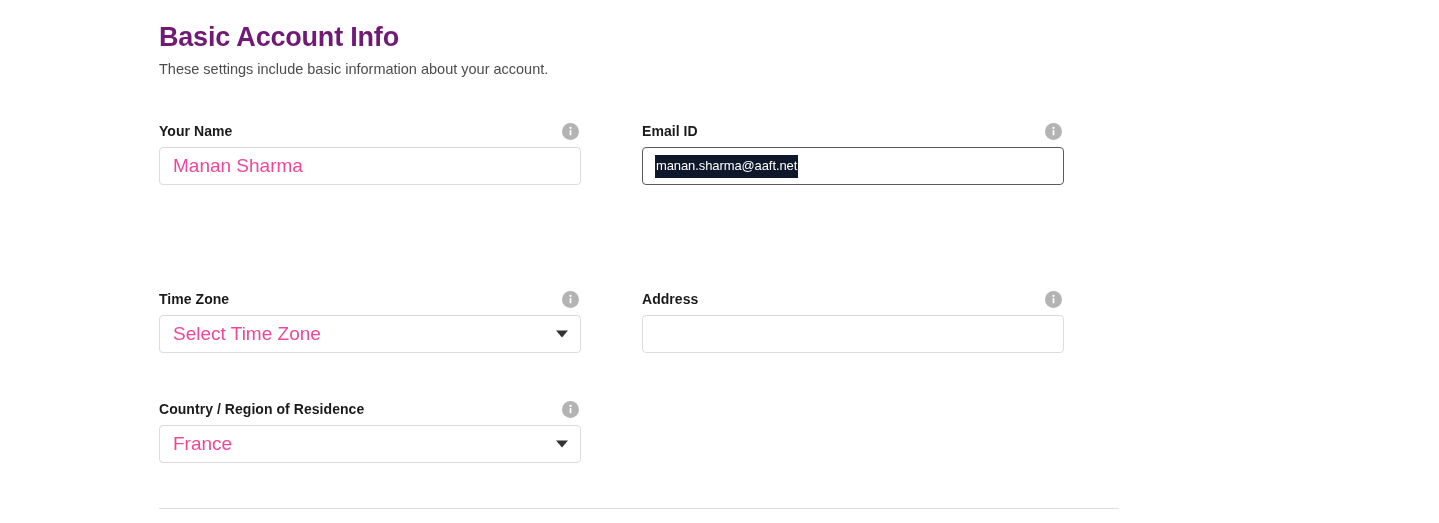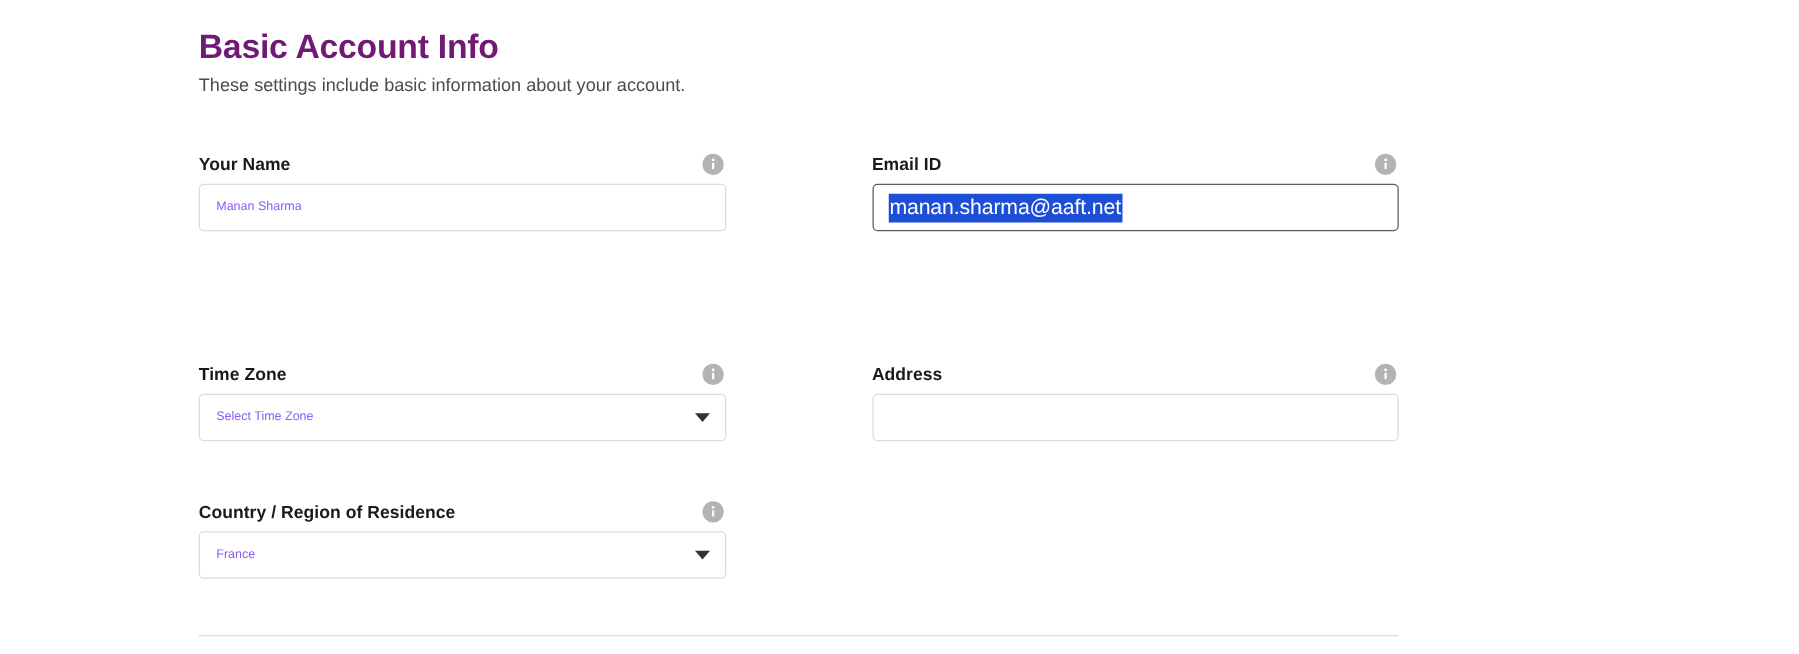--- a/index.html
+++ b/index.html
@@ -47,21 +47,21 @@
   
   .form-grid {
     position: absolute;
     left: 159px;
     top: 120px;
     width: 960px;
   }
   .form-row {
     position: relative;
     display: flex;
-    gap: 117px;
+    gap: 61px;
     align-items: flex-start;
   }
   .form-row.row-1 { height: 168px; }
   .form-row.row-2 { height: 110px; }
   .form-row.row-3 { height: 100px; }
 
   .field {
     width: 422px;
     position: relative;
   }
@@ -104,32 +104,32 @@
     background: #ffffff;
     display: flex;
     align-items: center;
     padding: 0 13px;
     position: relative;
   }
   .input-box.focused {
     border: 1px solid #5a5a5a;
   }
   .input-text {
-    font-size: 10px;
+    font-size: 19px;
     line-height: 20px;
-    color: #8b5cf6;
+    color: #ec4899;
     white-space: nowrap;
     overflow: hidden;
   }
   .input-text.selected {
     color: #ffffff;
-    background: #1d4ed8;
+    background: #0f172a;
     padding: 1px 1px 2px 1px;
     margin-left: -1px;
-    font-size: 17px;
+    font-size: 13px;
     letter-spacing: -0.1px;
   }
 
   
   .select-box .caret {
     position: absolute;
     right: 12px;
     top: 50%;
     transform: translateY(-50%);
     width: 0;

